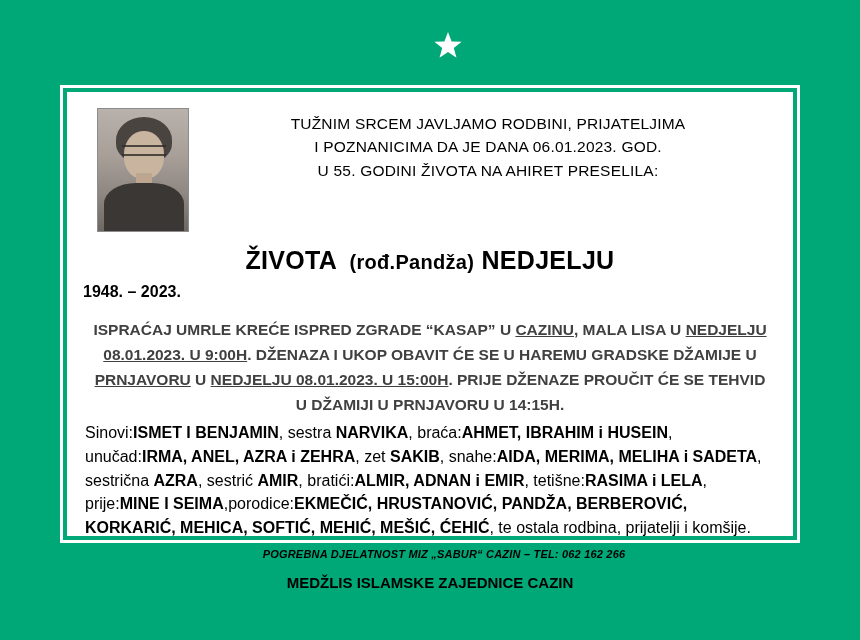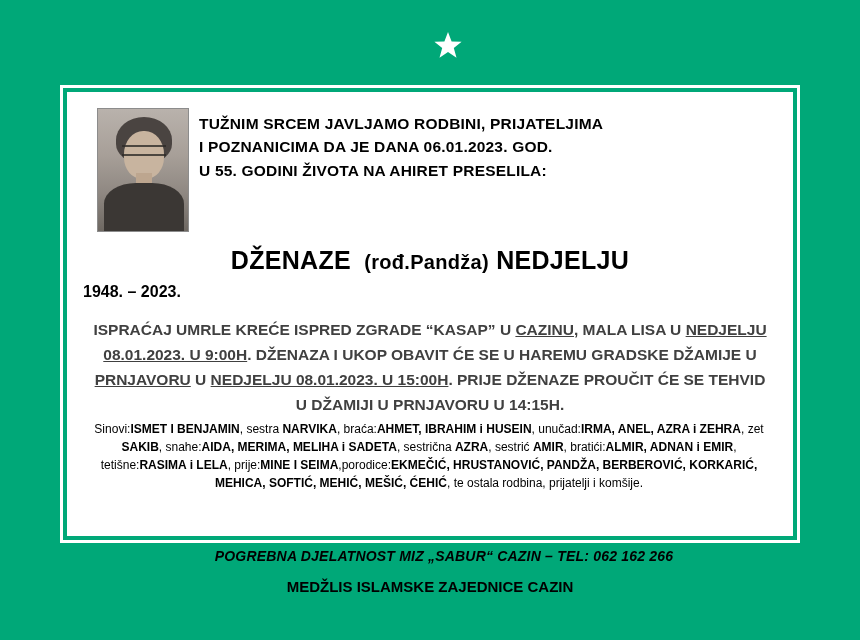--- a/index.html
+++ b/index.html
@@ -87,23 +87,23 @@
     border-radius: 40% 40% 0 0;
   }
   .photo .neck {
     position: absolute;
     left: 38px; top: 64px;
     width: 16px; height: 16px;
     background: #bda68f;
   }
   .header-text {
     flex: 1;
-    text-align: left;
+    text-align: center;
     font-size: 15.5px;
-    font-weight: bold;
+    font-weight: normal;
     color: #000;
     line-height: 1.5;
     letter-spacing: .2px;
     padding-top: 10px;
   }
   .name-line {
     text-align: center;
     font-size: 25px;
     font-weight: bold;
     letter-spacing: .3px;
@@ -132,38 +132,38 @@
     margin-top: 14px;
     font-size: 13.5px;
     font-weight: bold;
     text-decoration: underline;
     color: #000;
     text-align: left;
     padding-left: 2px;
   }
   .family {
     margin-top: 4px;
-    font-size: 12px;
+    font-size: 16px;
     line-height: 1.48;
     color: #000;
-    text-align: center;
+    text-align: left;
     padding-left: 2px;
     padding-right: 4px;
   }
   .family b { font-weight: bold; }
   .footer {
     position: absolute;
     left: 0;
     top: 548px;
     width: 860px;
     text-align: center;
     color: #000;
   }
   .footer .line1 {
-    font-size: 14px;
+    font-size: 11px;
     font-weight: bold;
     font-style: italic;
     letter-spacing: .2px;
     padding-left: 28px;
   }
   .footer .line2 {
     font-size: 15px;
     font-weight: bold;
     margin-top: 14px;
   }
@@ -191,21 +191,21 @@
         <div class="body"></div>
       </div>
       <div class="header-text">
         <div>TUŽNIM SRCEM JAVLJAMO RODBINI, PRIJATELJIMA</div>
         <div>I POZNANICIMA DA JE DANA 06.01.2023. GOD.</div>
         <div>U 55. GODINI ŽIVOTA NA AHIRET PRESELILA:</div>
       </div>
     </div>
 
     <div class="name-line">
-      <span>DŽENAZE</span>
+      <span>ŽIVOTA</span>
       <span class="small">(rođ.Pandža)</span>
       <span>NEDJELJU</span>
     </div>
 
     <div class="years">1948. – 2023.</div>
 
     <div class="body-para">
       <span>ISPRAĆAJ UMRLE KREĆE ISPRED ZGRADE “KASAP” U </span><u>CAZINU</u><span>, MALA LISA U </span><u>NEDJELJU 08.01.2023. U 9:00H</u><span>. DŽENAZA I UKOP OBAVIT ĆE SE U HAREMU GRADSKE DŽAMIJE U </span><u>PRNJAVORU</u><span> U </span><u>NEDJELJU 08.01.2023. U 15:00H</u><span>. PRIJE DŽENAZE PROUČIT ĆE SE TEHVID U DŽAMIJI U PRNJAVORU U 14:15H.</span>
     </div>
 

